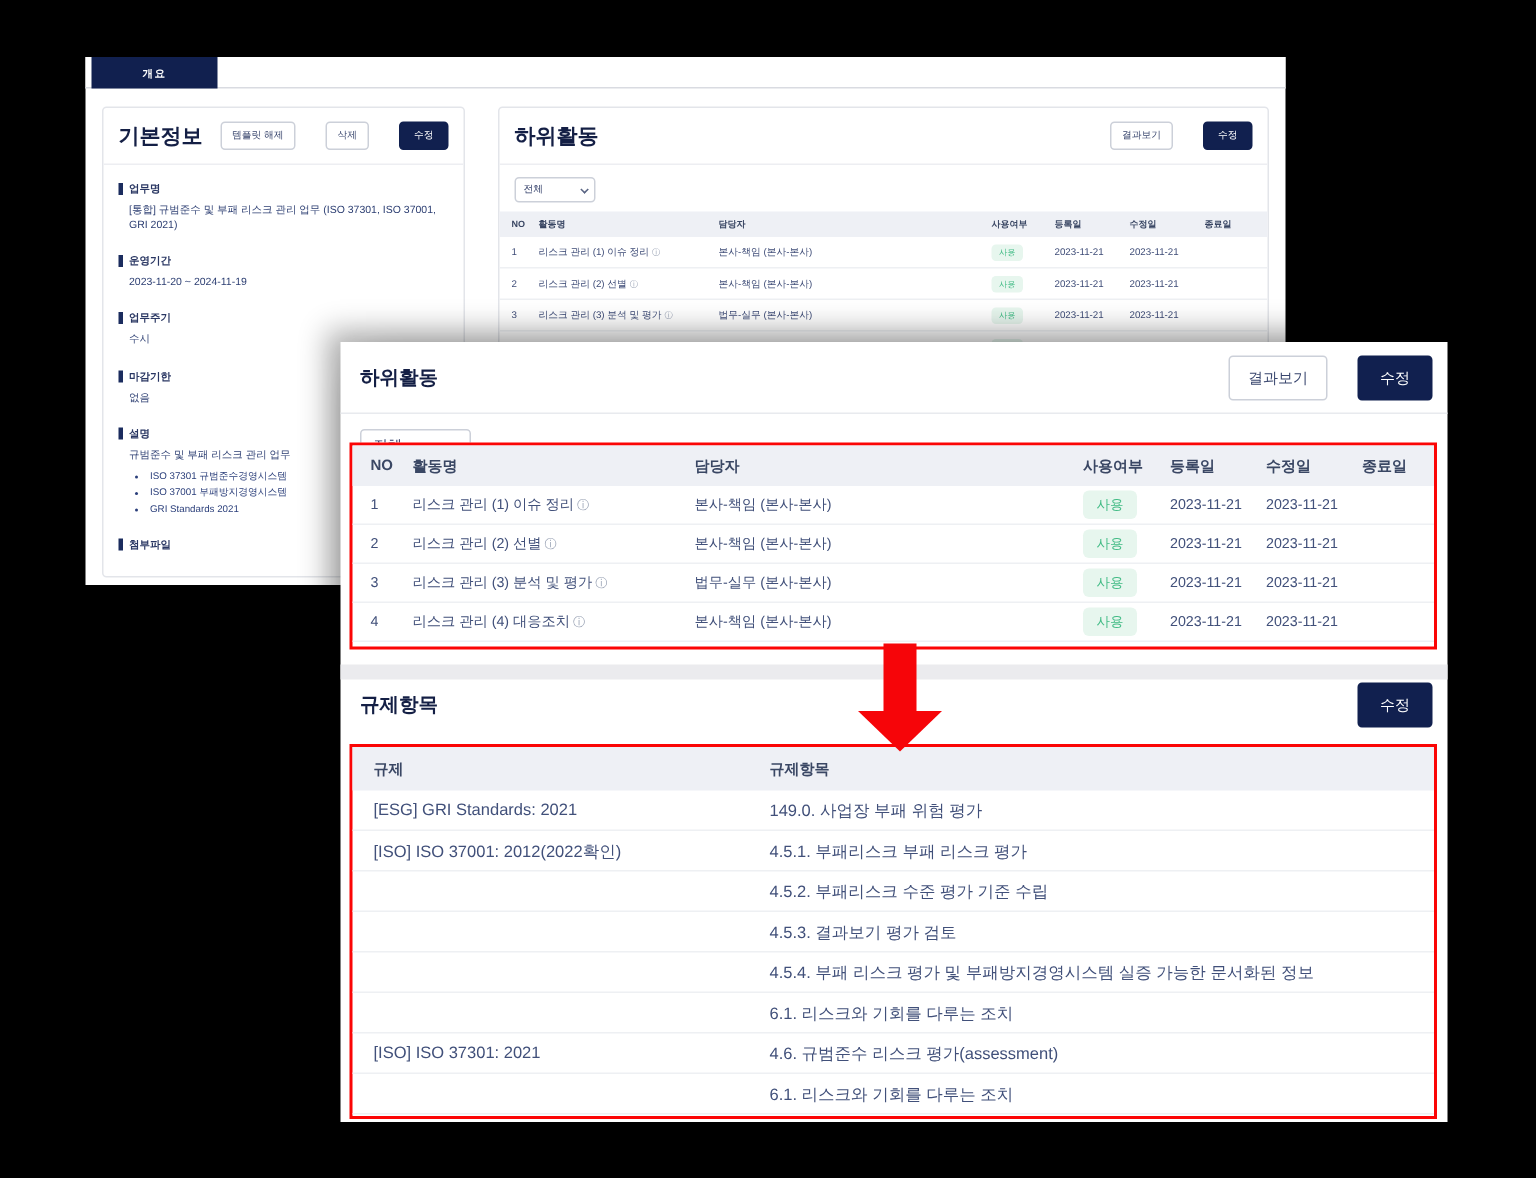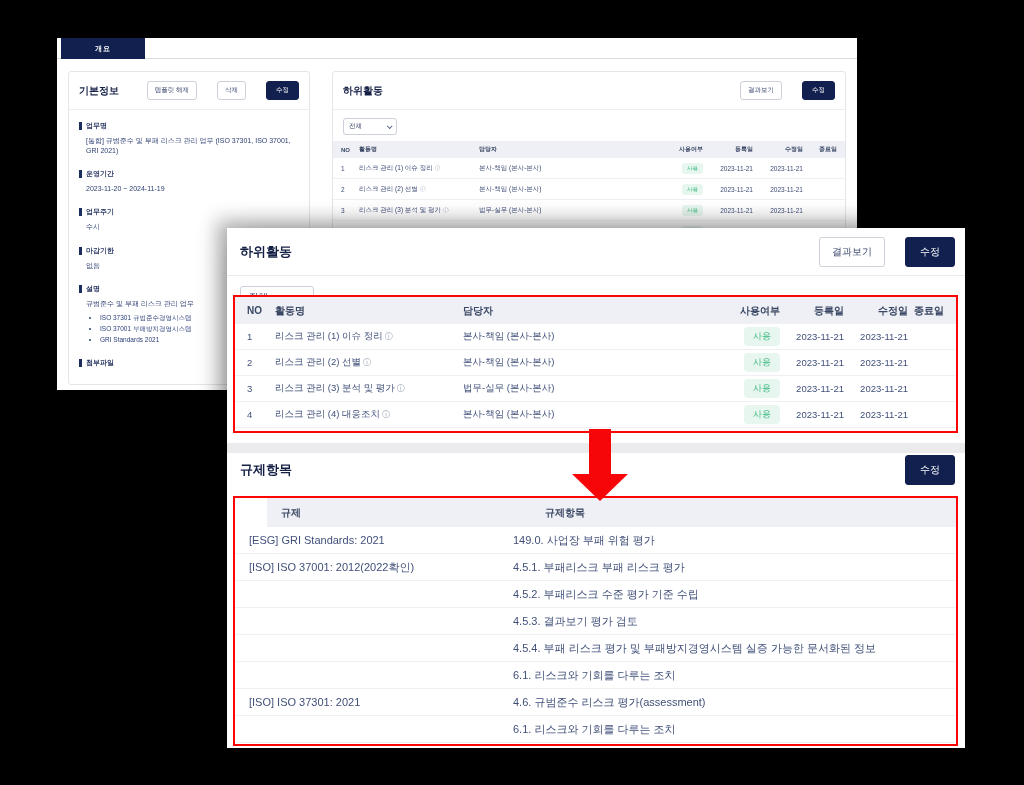--- a/index.html
+++ b/index.html
@@ -16,41 +16,41 @@
   .tabbar { height:21px; background:#fff; border-bottom:1px solid #d9dbe1; position:relative; }
   .tab-active {
     position:absolute; left:4px; top:0; width:84px; height:21px; background:#11204f;
     color:#fff; font-size:7px; font-weight:bold; display:flex; align-items:center;
     justify-content:center; letter-spacing:1px; cursor:default;
   }
   .card { position:absolute; background:#fff; border:1px solid #e3e5ea; border-radius:3px; overflow:hidden; }
   .basic-card { left:11px; top:33px; width:242px; height:314px; }
   .acts-card-sm { left:275px; top:33px; width:514px; height:300px; }
   .card-head { display:flex; align-items:center; justify-content:space-between; padding:9px 10px; border-bottom:1px solid #edeef2; }
-  .card-title { font-size:10px; font-weight:bold; color:#141f45; }
+  .card-title { font-size:14px; font-weight:bold; color:#141f45; }
   .btn-row { display:flex; gap:20px; }
   .btn-outline-sm { font-size:6.5px; padding:4px 7px; border:1px solid #ccd0d9; background:#fff; color:#39466e; border-radius:3px; cursor:pointer; font-family:inherit; }
   .btn-navy-sm { font-size:6.5px; padding:4px 9px; border:1px solid #11204f; background:#11204f; color:#fff; border-radius:3px; cursor:pointer; font-family:inherit; }
   .fields { padding:11px 10px; }
   .field { margin-bottom:13px; }
   .flabel { display:flex; align-items:center; gap:4px; font-size:7px; font-weight:bold; color:#2a3763; }
   .flabel::before { content:""; width:3px; height:8px; background:#1b2c5e; display:inline-block; }
   .fvalue { font-size:7px; color:#2c3e72; margin:5px 0 0 7px; line-height:1.45; }
   .fbullets { margin:3px 0 0 21px; }
   .fbullets li { font-size:6.5px; color:#2a3e7a; line-height:1.7; }
   
   .dropdown-sm { margin:8px 10px 6px; width:54px; height:17px; border:1px solid #ccd0d9; border-radius:3px;
     font-size:6.5px; color:#2a3763; display:flex; align-items:center; justify-content:space-between; padding:0 5px; cursor:pointer; background:#fff; }
   .chev { width:4px; height:4px; border-right:1.2px solid #5a6584; border-bottom:1.2px solid #5a6584; transform:rotate(45deg) translateY(-1px); }
   
   .grid-sm { display:grid; grid-template-columns:18px 120px 1fr 42px 50px 50px 34px; align-items:center; padding:0 8px; }
   .thead-sm { background:#eef0f5; height:17px; font-size:6px; font-weight:bold; color:#3a4764; }
   .row-sm { height:21px; font-size:6.5px; color:#3e4c77; border-bottom:1px solid #eef0f3; }
   .badge-sm { display:inline-block; background:#e7f6ee; color:#41bb85; font-size:5.5px; padding:2px 5px; border-radius:3px; }
-  .c-center { text-align:right; }
+  .c-center { text-align:left; }
   .act-icon { color:#9aa3b5; font-size:0.85em; margin-left:2px; }
   .act-icon::after { content:"ⓘ"; }
   
   .fg-window {
     position:absolute; left:227px; top:228px; width:738px; height:520px; background:#fff;
     box-shadow: -10px -8px 18px rgba(0,0,0,0.30), 16px 18px 26px rgba(0,0,0,0.85);
   }
   .panel-head { display:flex; align-items:center; justify-content:space-between; padding:9px 10px 8px 13px; }
   .panel-title { font-size:13px; font-weight:bold; color:#141f45; }
   .btn-outline-lg { font-size:10px; padding:7px 12px; border:1px solid #ccd0d9; background:#fff; color:#39466e; border-radius:3px; cursor:pointer; font-family:inherit; }
@@ -62,21 +62,21 @@
   .red-box { position:absolute; left:6px; width:725px; border:2px solid #fb0505; background:#fff; }
   .red-box-1 { top:67px; height:138px; }
   .red-box-2 { top:268px; height:250px; }
   .grid-lg { display:grid; grid-template-columns:28px 188px 1fr 58px 64px 64px 36px; align-items:center; padding:0 12px; }
   .thead-lg { background:#eef0f5; height:27px; font-size:10px; font-weight:bold; color:#3a4764; }
   .row-lg { height:26px; font-size:9.5px; color:#41507a; border-bottom:1px solid #eef0f3; }
   .badge-lg { display:inline-block; background:#e7f6ee; color:#41bb85; font-size:9px; padding:3px 9px; border-radius:4px; }
   .gray-band { position:absolute; left:0; top:215px; width:738px; height:10px; background:#ebebee; }
   .reg-head { position:absolute; left:13px; right:10px; top:224px; height:36px; display:flex; align-items:center; justify-content:space-between; }
   .grid-reg { display:grid; grid-template-columns:264px 1fr; align-items:center; padding:0 14px; }
-  .thead-reg { background:#eef0f5; height:29px; font-size:10px; font-weight:bold; color:#3a4764;margin-left:32px; }
+  .thead-reg { background:#eef0f5; height:29px; font-size:10px; font-weight:bold; color:#3a4764; }
   .row-reg { height:27px; font-size:11px; color:#41507a; border-bottom:1px solid #eef0f3; }
   
   .arrow-shaft { position:absolute; left:362px; top:201px; width:22px; height:47px; background:#f60509; z-index:6; }
   .arrow-head { position:absolute; left:345px; top:246px; width:0; height:0; z-index:6;
     border-left:28px solid transparent; border-right:28px solid transparent; border-top:27px solid #f60509; }
 </style>
 </head>
 <body>
 
 <div class="stage">

